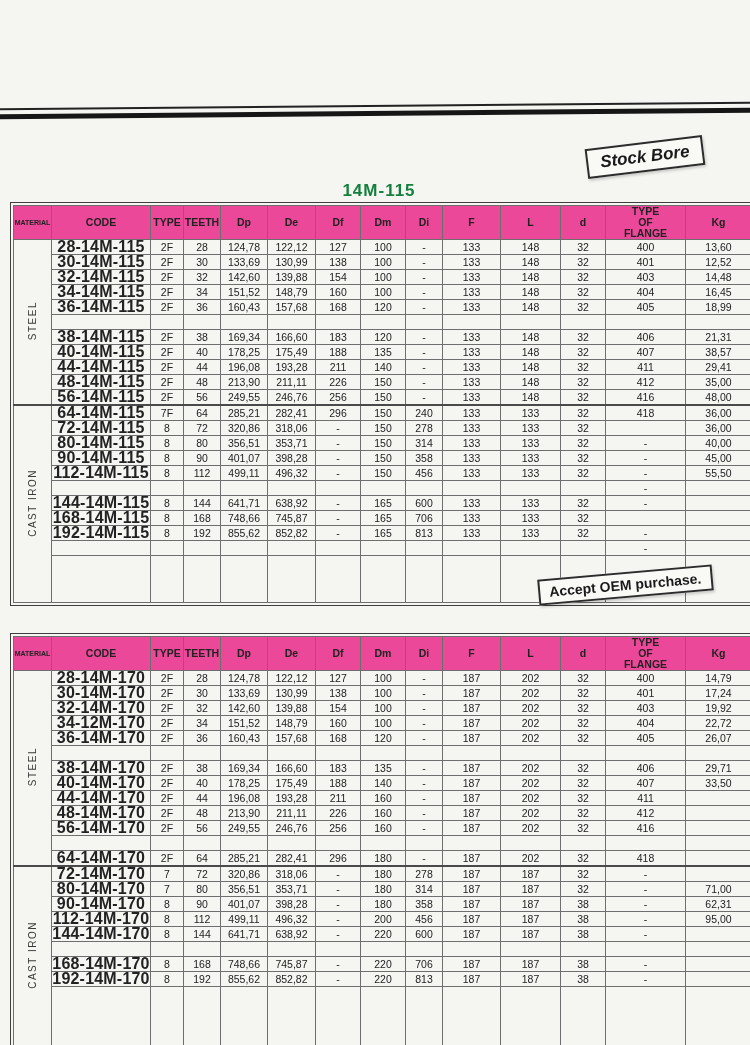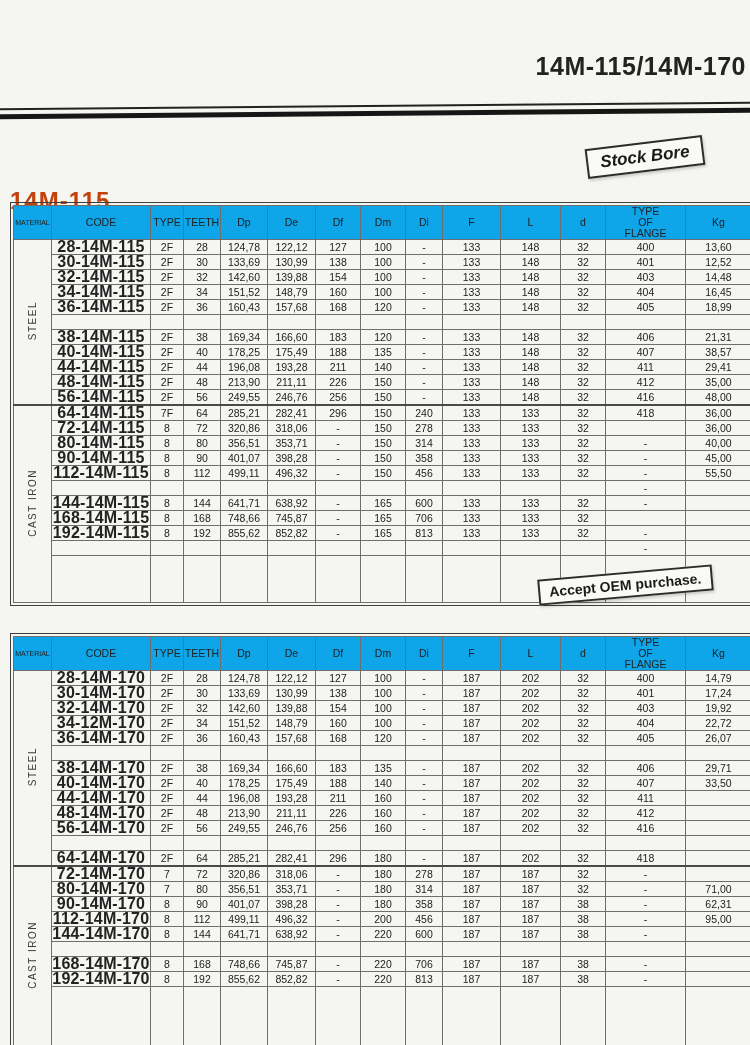--- a/index.html
+++ b/index.html
@@ -21,48 +21,47 @@
   
   .badge{
     position:absolute;background:#f9f9f6;border:2px solid #2c2c2c;
     font-weight:bold;color:#1a1a1a;white-space:nowrap;
     box-shadow:1px 2px 3px rgba(0,0,0,0.18);z-index:6;
   }
   .badge.stock{left:586px;top:142px;padding:3px 12px;font-size:17px;font-style:italic;transform:rotate(-7deg)}
   .badge.oem{left:538px;top:572px;padding:3px 9px;font-size:14px;transform:rotate(-5deg)}
 
   
-  .tbl-title{position:absolute;left:10px;width:738px;font-weight:bold;font-size:24px;letter-spacing:1px;color:#c2410c}
+  .tbl-title{position:absolute;left:10px;width:738px;text-align:center;font-weight:bold;font-size:17px;letter-spacing:1px;color:#15803d}
   #t1-title{top:167px}
   #t2-title{top:604px}
   .tbl-wrap{position:absolute;left:10px;border:1px solid #3f3f3f;padding:2px;background:transparent}
   #t1-wrap{top:202px}
   #t2-wrap{top:633px}
 
   table{border-collapse:collapse;table-layout:fixed;width:732px;background:transparent}
   th,td{border:1px solid #6e6e6e;text-align:center;padding:0;overflow:hidden;white-space:nowrap;font-size:10.5px;color:#222}
   thead th{
-    background:#0ea5e9;font-weight:normal;height:32px;
+    background:#ec4899;font-weight:bold;height:32px;
     white-space:pre-line;line-height:1.05;vertical-align:middle;
   }
   thead th.mat{font-size:7px;letter-spacing:0}
   tbody td{height:14px;line-height:14px}
   tbody td.code{font-weight:bold;font-size:16px;letter-spacing:0.2px}
   tbody td.mat-cell{vertical-align:middle;background:transparent}
   .vtxt{writing-mode:vertical-rl;transform:rotate(180deg);letter-spacing:1.5px;font-size:10px;color:#3a3a3a;display:inline-block;line-height:1}
   tr.sec-start td{border-top:2px solid #4a4a4a}
 </style>
 </head>
 <body>
 
 <div class="page">
 
   <div class="brand">
   </div>
-  <div class="model">14M-115/14M-170</div>
 
   <div class="rule-thin"></div>
   <div class="rule-thick"></div>
 
   <div class="badge stock">Stock Bore</div>
   <div class="badge oem">Accept OEM purchase.</div>
 
   <h2 class="tbl-title" id="t1-title">14M-115</h2>
   <div class="tbl-wrap" id="t1-wrap">
     <table>

